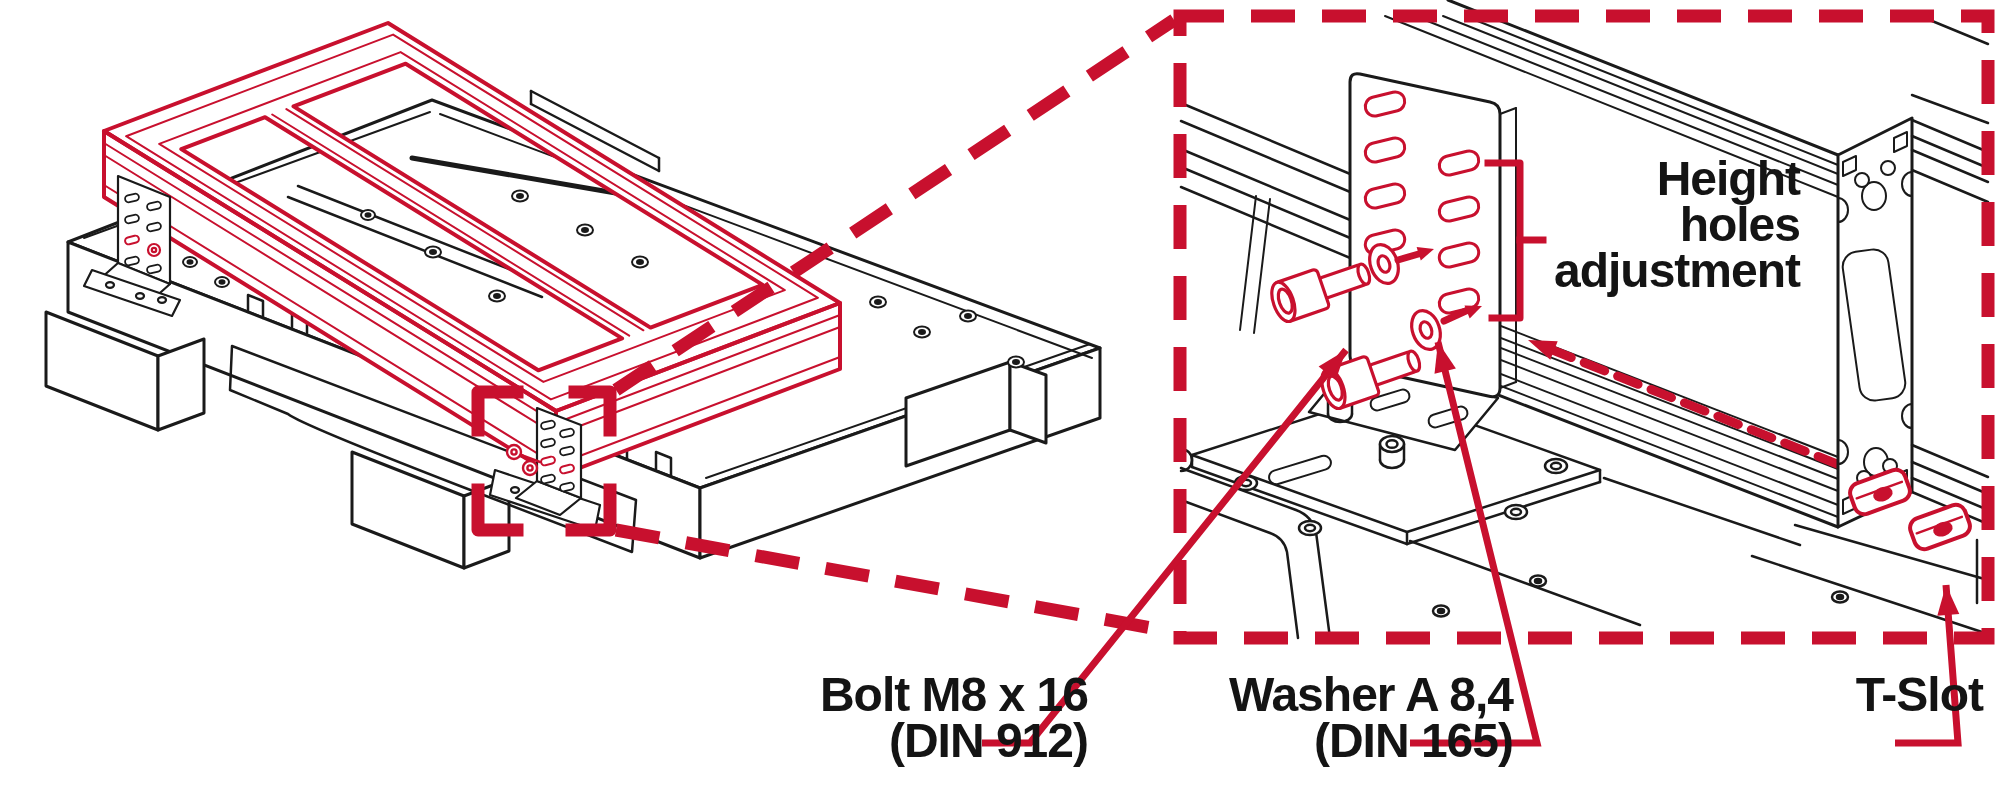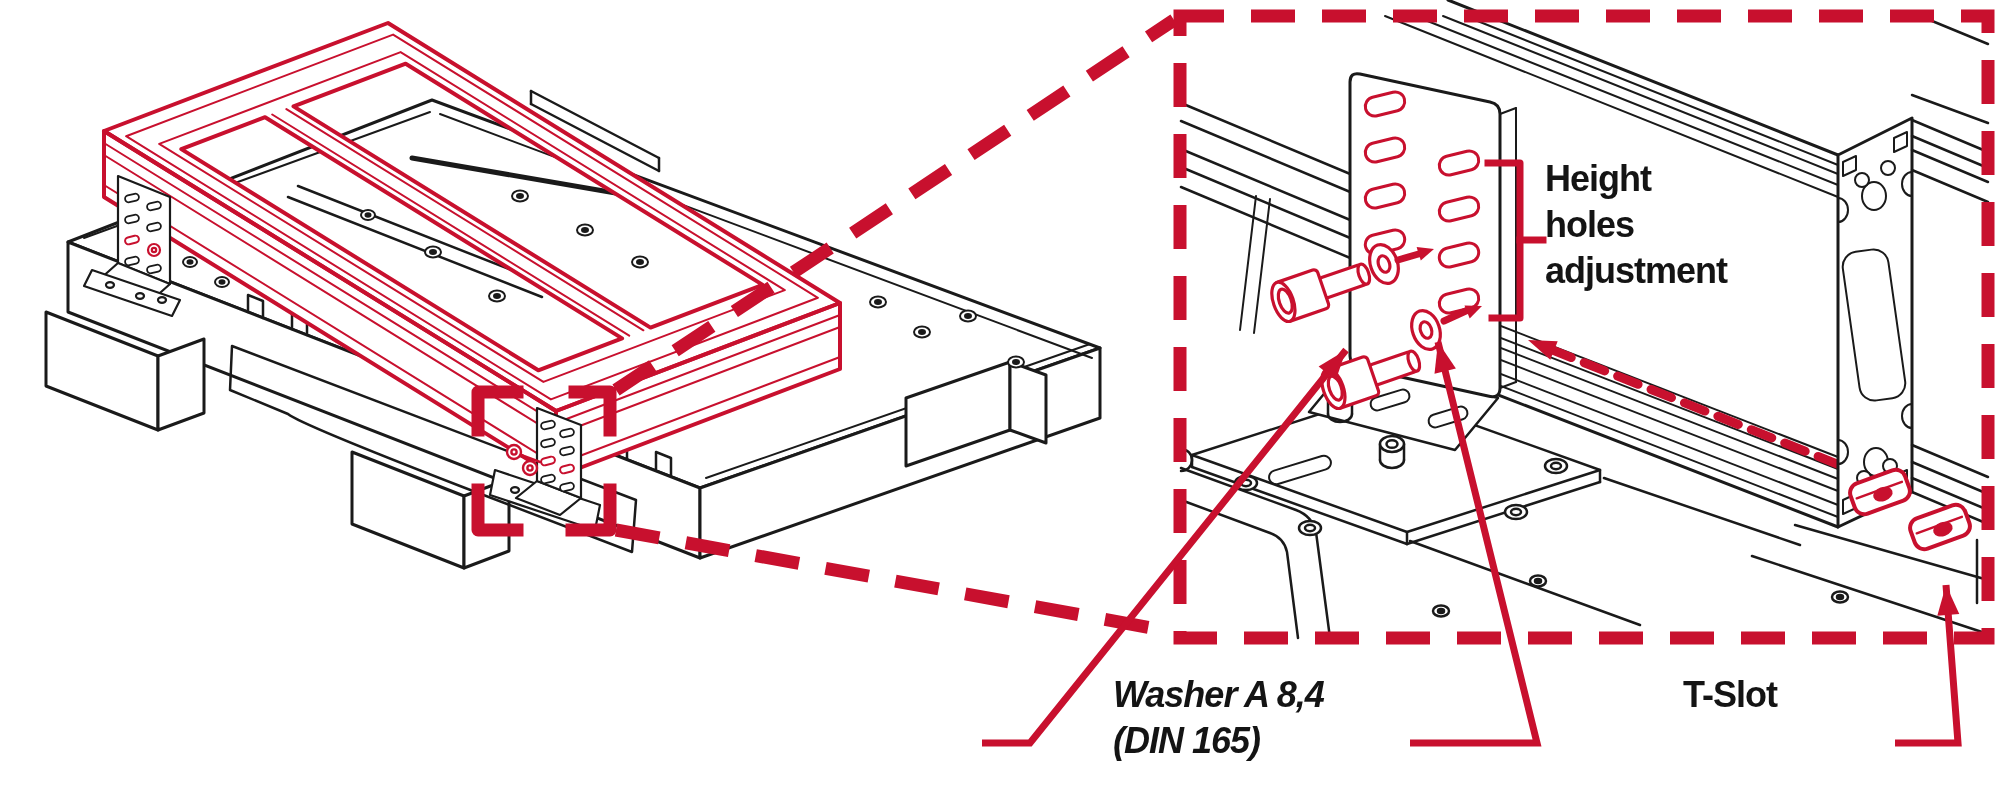--- a/index.html
+++ b/index.html
@@ -1,20 +1,20 @@
 <!DOCTYPE html>
 <html><head>
 <meta charset="utf-8">
 <style>
   html,body{margin:0;padding:0;background:#fff;}
   #stage{position:relative;width:2000px;height:787px;background:#fff;overflow:hidden;
          font-family:"Liberation Sans",sans-serif;}
   #artwork{position:absolute;left:0;top:0;}
-  .label{position:absolute;font-weight:bold;color:#141414;text-align:left;
-         font-size:36px;line-height:46px;letter-spacing:-1px;white-space:nowrap;}
+  .label{position:absolute;font-weight:bold;color:#141414;text-align:right;
+         font-size:48px;line-height:46px;letter-spacing:-1px;white-space:nowrap;}
   .label span{display:block;}
 </style>
 </head>
 <body>
 
 <div id="stage">
 
 <svg id="artwork" width="2000" height="787" viewBox="0 0 2000 787" xmlns="http://www.w3.org/2000/svg">
 
   <g stroke-linecap="round" stroke-linejoin="round">
@@ -417,22 +417,26 @@
     </g>
   </g>
 </svg>
 
   <div class="label" style="left:1545px;top:156px;width:255px;">
     <span>Height</span>
     <span>holes</span>
     <span>adjustment</span>
   </div>
 
-
-  <div class="label" style="left:1113px;top:672px;width:400px;font-style:italic;">
+  <div class="label" style="left:688px;top:672px;width:400px;">
+    <span>Bolt M8 x 16</span>
+    <span>(DIN 912)</span>
+  </div>
+
+  <div class="label" style="left:1113px;top:672px;width:400px;">
     <span>Washer A 8,4</span>
     <span>(DIN 165)</span>
   </div>
 
   <div class="label" style="left:1683px;top:672px;width:300px;">
     <span>T-Slot</span>
   </div>
 
 </div>
 

